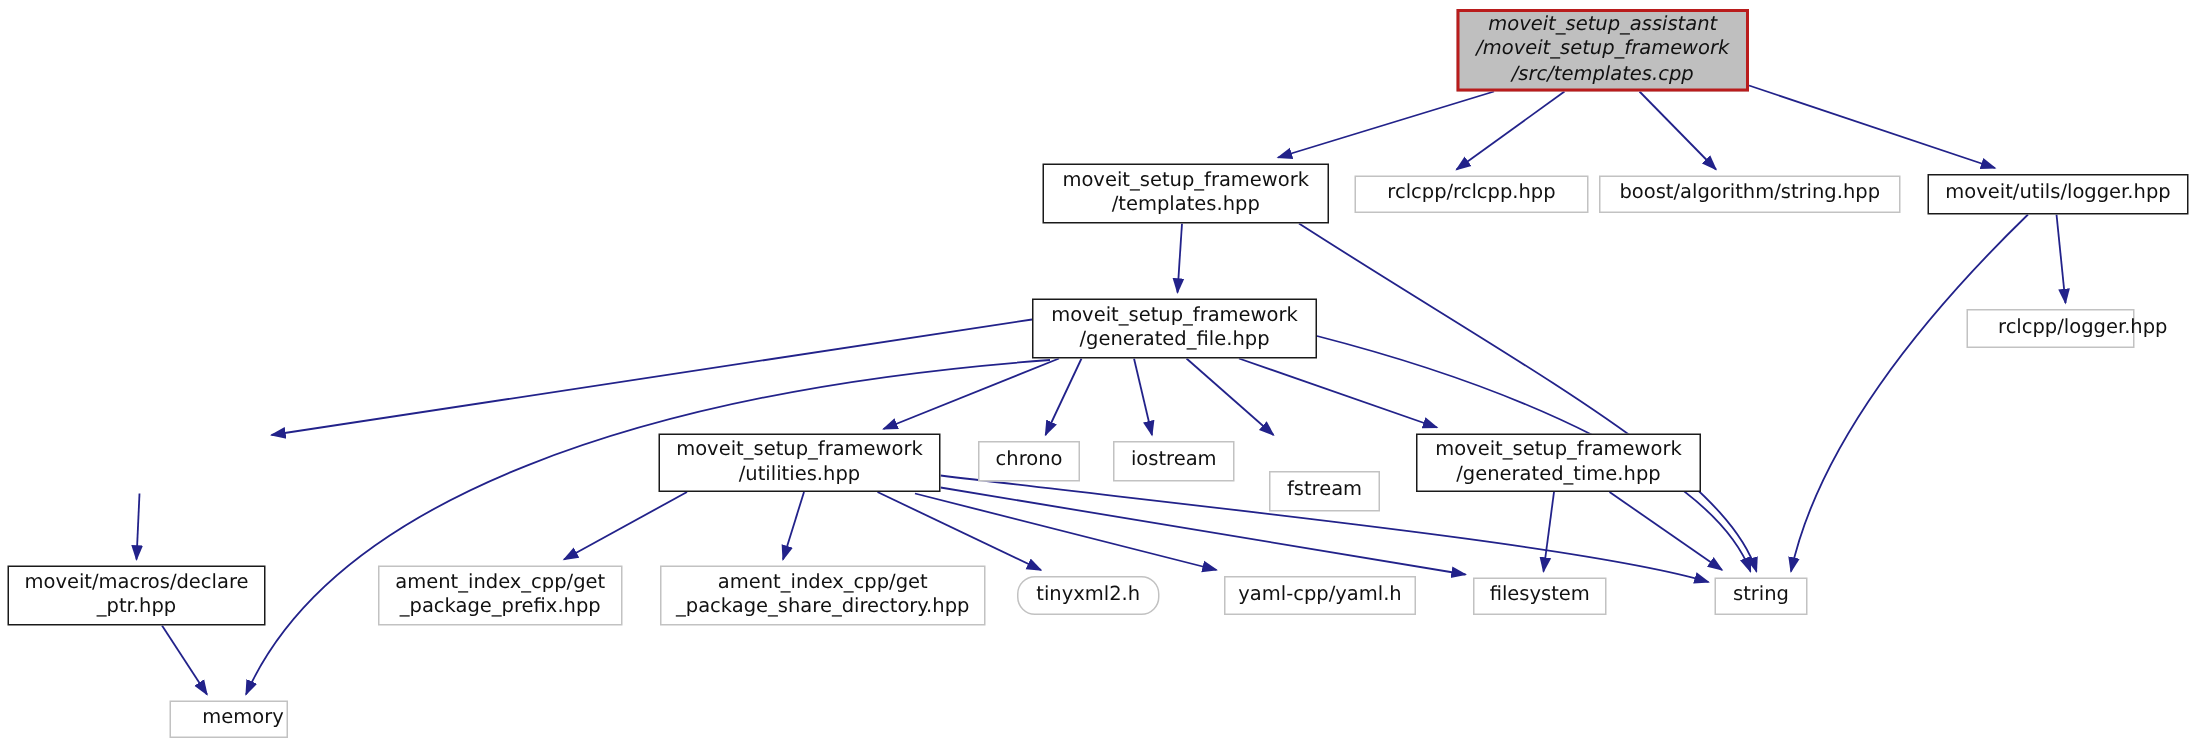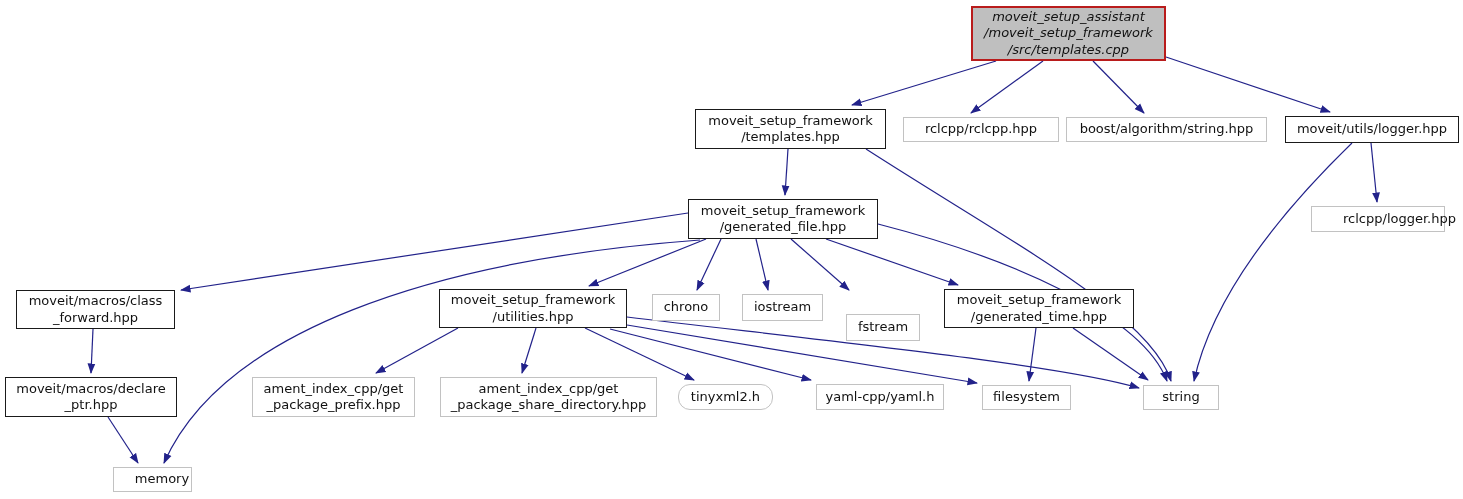--- a/index.html
+++ b/index.html
@@ -106,24 +106,22 @@
 
   <div class="node" style="left:903px; top:117px; width:156px; height:25px;">rclcpp/rclcpp.hpp</div>
 
   <div class="node" style="left:1066px; top:117px; width:201px; height:25px;">boost/algorithm/string.hpp</div>
 
   <div class="node internal" style="left:1285px; top:116px; width:174px; height:27px;">moveit/utils/logger.hpp</div>
 
   <div class="node internal" style="left:688px; top:199px; width:190px; height:40px;">moveit_setup_framework
 /generated_file.hpp</div>
 
-  <div class="node" style="left:1311px; top:206px; width:134px; height:26px;padding-left:47px;">rclcpp/logger.hpp</div>
+  <div class="node" style="left:1311px; top:206px; width:112px; height:26px;padding-left:47px;">rclcpp/logger.hpp</div>
 
-  <div class="node internal" style="left:16px; top:290px; width:159px; height:39px;">moveit/macros/class
-_forward.hpp</div>
 
   <div class="node internal" style="left:439px; top:289px; width:188px; height:39px;">moveit_setup_framework
 /utilities.hpp</div>
 
   <div class="node" style="left:652px; top:294px; width:68px; height:27px;">chrono</div>
 
   <div class="node" style="left:742px; top:294px; width:81px; height:27px;">iostream</div>
 
   <div class="node" style="left:846px; top:294px; width:74px; height:27px;margin-top:20px;">fstream</div>
 
@@ -138,17 +136,17 @@
 
   <div class="node" style="left:440px; top:377px; width:217px; height:40px;">ament_index_cpp/get
 _package_share_directory.hpp</div>
 
   <div class="node" style="left:678px; top:384px; width:95px; height:26px;border-radius:12px;">tinyxml2.h</div>
 
   <div class="node" style="left:796px; top:384px; width:128px; height:26px;margin-left:20px;">yaml-cpp/yaml.h</div>
 
   <div class="node" style="left:982px; top:385px; width:89px; height:25px;">filesystem</div>
 
-  <div class="node" style="left:1143px; top:385px; width:76px; height:25px;">string</div>
+  <div class="node" style="left:1143px; top:385px; width:62px; height:25px;">string</div>
 
   <div class="node" style="left:113px; top:467px; width:79px; height:25px;padding-left:23px;">memory</div>
 
 </div>
 
 </body></html>

